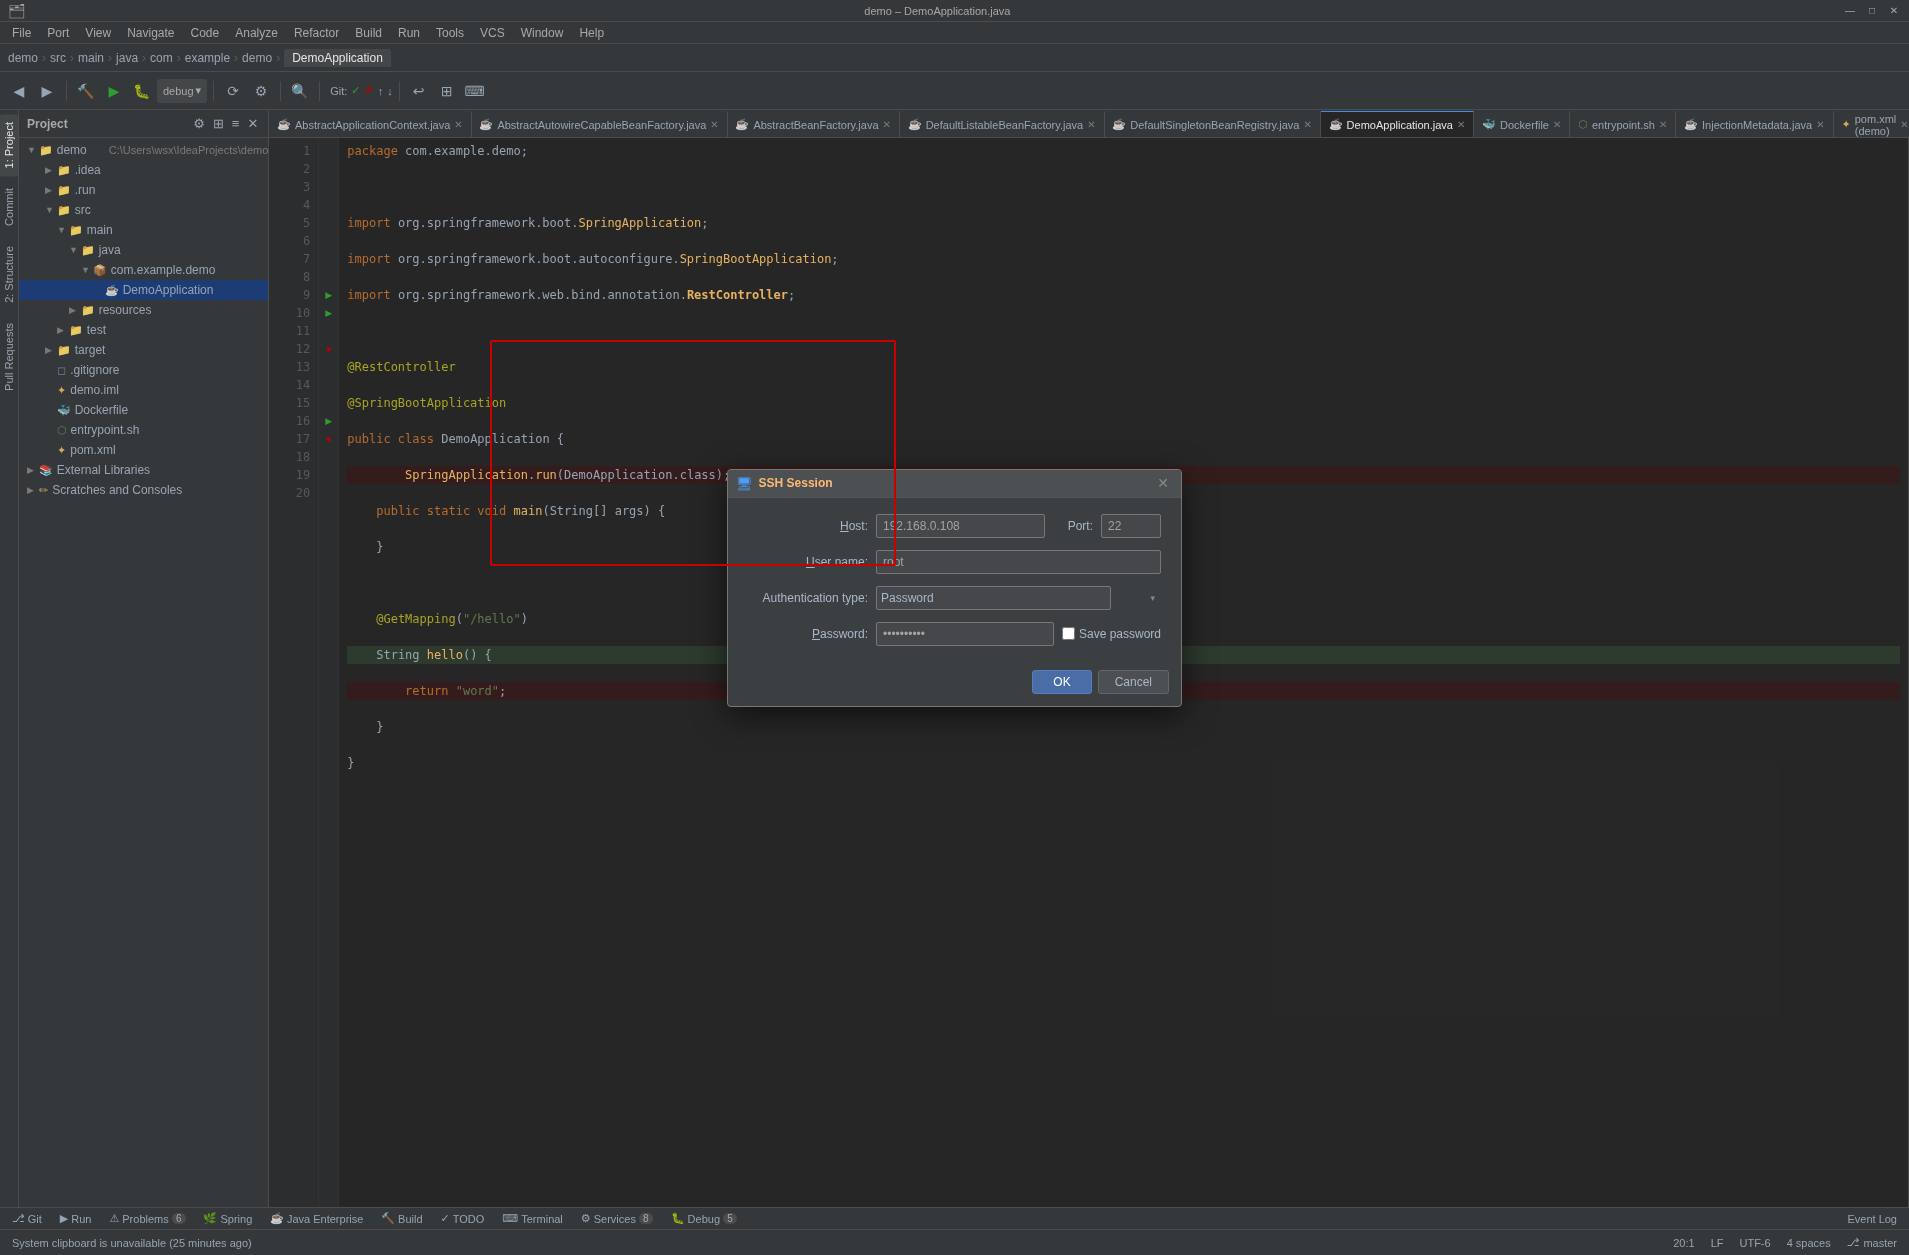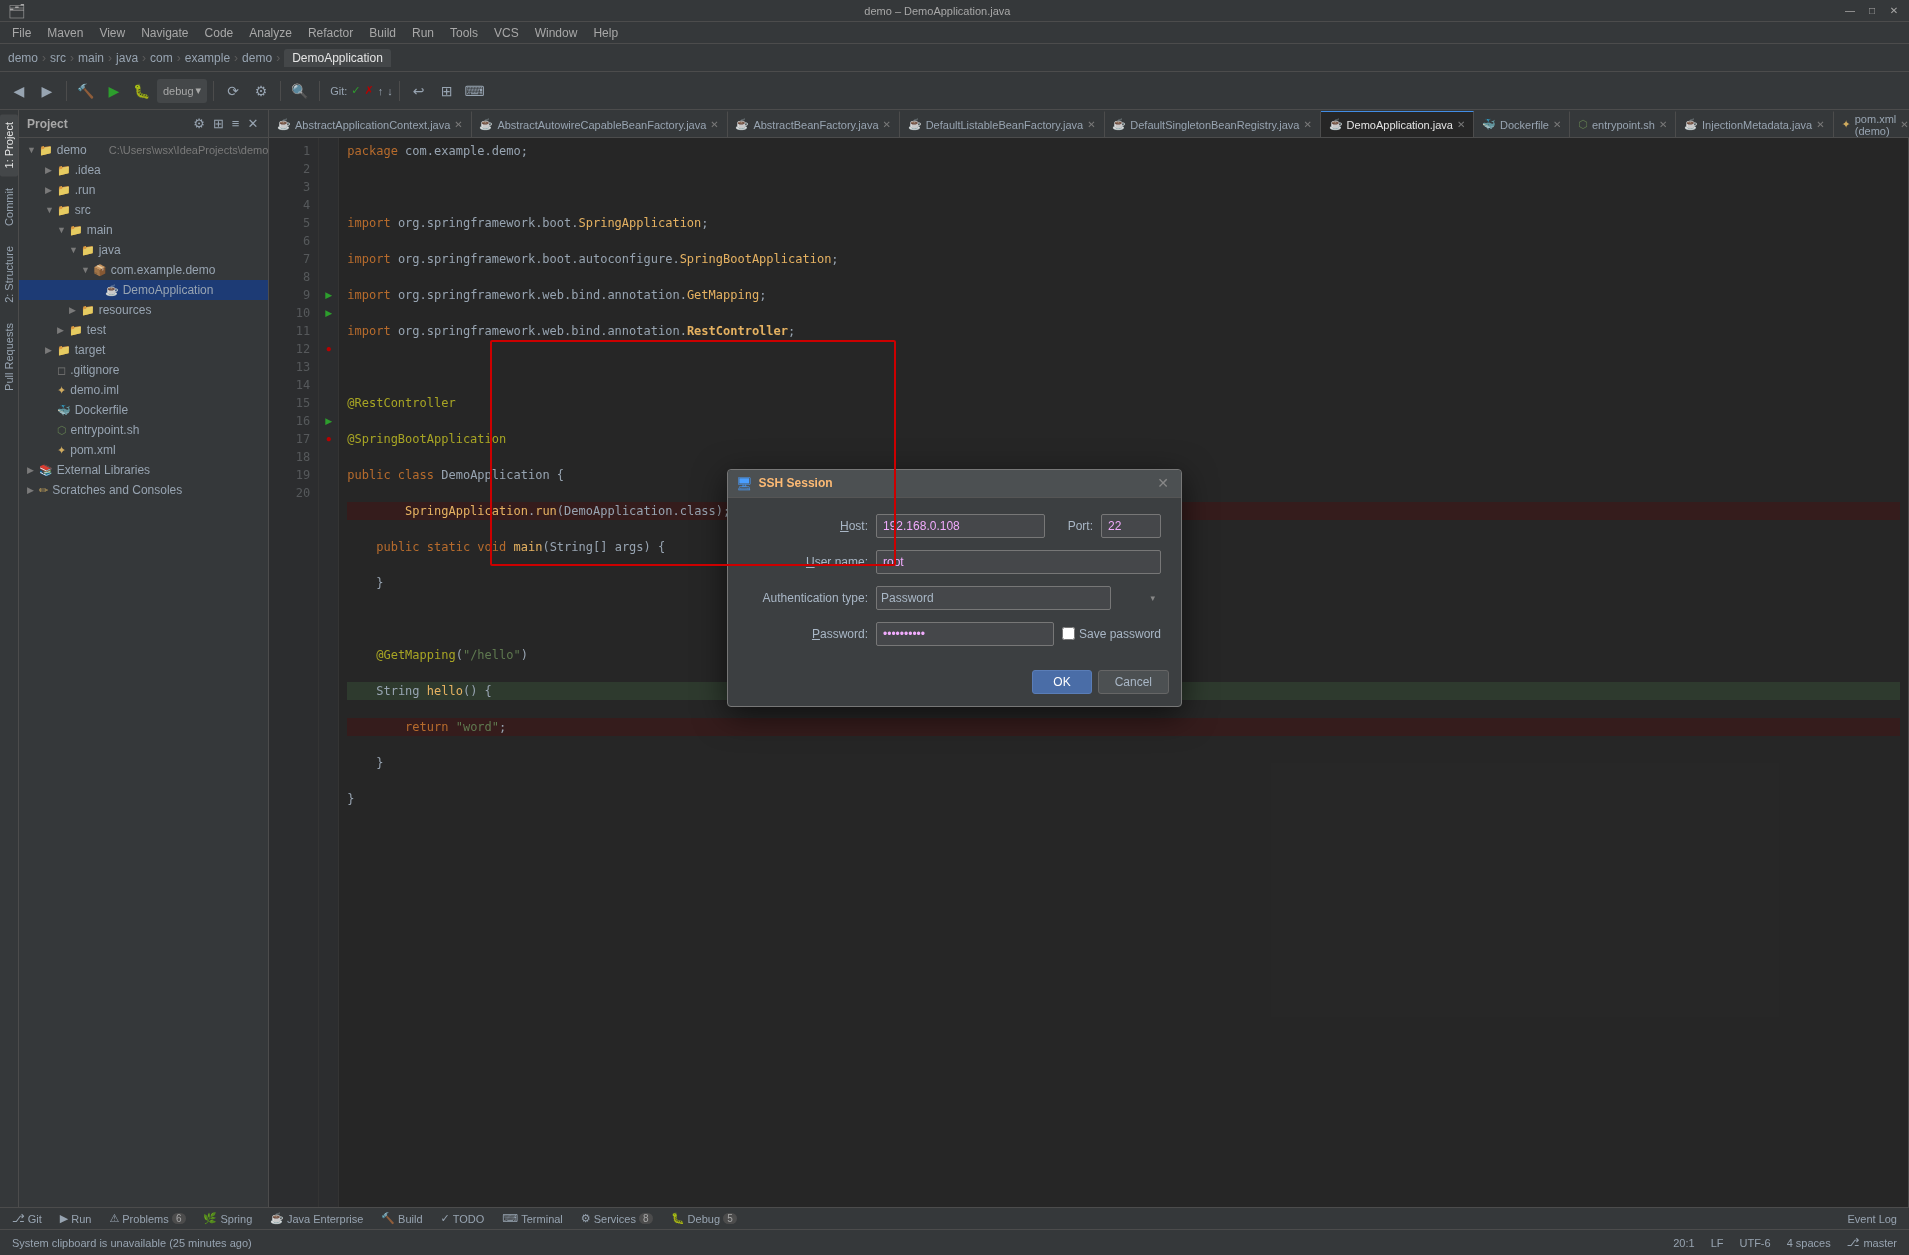--- a/index.html
+++ b/index.html
@@ -324,21 +324,21 @@
       padding: 0 8px; border-radius: 4px 4px 0 0; gap: 6px;
     }
     .dialog-title-icon { color: #4a9eff; font-size: 13px; }
     .dialog-title-text { flex: 1; font-size: 12px; font-weight: bold; color: #fdba74; }
     .dialog-close-btn { cursor: pointer; color: #888; font-size: 14px; padding: 2px 4px; border-radius: 2px; }
     .dialog-body { padding: 16px 20px; display: flex; flex-direction: column; gap: 12px; }
     .dialog-row { display: flex; align-items: center; gap: 8px; }
     .dialog-label { min-width: 120px; text-align: right; color: #a9b7c6; font-size: 12px; }
     .dialog-input {
       flex: 1; height: 24px; background: #45474a; border: 1px solid #777;
-      color: #f0abfc; padding: 2px 6px; font-size: 12px; border-radius: 2px;
+      color: #a3a3a3; padding: 2px 6px; font-size: 12px; border-radius: 2px;
       font-family: inherit; outline: none;
     }
     .dialog-input-host { flex: 1; }
     .dialog-port { width: 60px; }
     .dialog-select {
       flex: 1; height: 24px; background: #45474a; border: 1px solid #777;
       color: #a9b7c6; padding: 2px 4px; font-size: 12px; border-radius: 2px;
       font-family: inherit; outline: none; cursor: pointer;
       appearance: none;
     }
@@ -377,21 +377,21 @@
   <span class="window-title">demo – DemoApplication.java</span>
   <div class="window-controls">
     <span class="wc-btn">—</span>
     <span class="wc-btn">□</span>
     <span class="wc-btn">✕</span>
   </div>
 </div>
 
 <div class="menu-bar">
   <span class="menu-item">File</span>
-  <span class="menu-item">Maven</span>
+  <span class="menu-item">Port</span>
   <span class="menu-item">View</span>
   <span class="menu-item">Navigate</span>
   <span class="menu-item">Code</span>
   <span class="menu-item">Analyze</span>
   <span class="menu-item">Refactor</span>
   <span class="menu-item">Build</span>
   <span class="menu-item">Run</span>
   <span class="menu-item">Tools</span>
   <span class="menu-item">VCS</span>
   <span class="menu-item">Window</span>
@@ -701,21 +701,20 @@
           </div>
         <div class="gutter-line"></div>
         <div class="gutter-line"></div>
         <div class="gutter-line"></div>
       </div>
 
       <div class="code-content"><span class="code-line"><span class="kw">package</span> com.example.demo;</span>
 <span class="code-line"></span>
 <span class="code-line"><span class="kw">import</span> org.springframework.boot.<span style="color:#ffc66d;">SpringApplication</span>;</span>
 <span class="code-line"><span class="kw">import</span> org.springframework.boot.autoconfigure.<span style="color:#ffc66d;">SpringBootApplication</span>;</span>
-<span class="code-line"><span class="kw">import</span> org.springframework.web.bind.annotation.<span style="color:#ffc66d;">GetMapping</span>;</span>
 <span class="code-line"><span class="kw">import</span> org.springframework.web.bind.annotation.<span style="color:#ffc66d;font-weight:bold;">RestController</span>;</span>
 <span class="code-line"></span>
 <span class="code-line"><span class="ann">@RestController</span></span>
 <span class="code-line"><span class="ann">@SpringBootApplication</span></span>
 <span class="code-line"><span class="kw">public class</span> <span style="color:#a9b7c6;">DemoApplication</span> {</span>
 <span class="code-line error-line">        <span style="color:#ffc66d;">SpringApplication</span>.<span class="method-call">run</span>(<span style="color:#a9b7c6;">DemoApplication</span>.class);</span>
 <span class="code-line">    <span class="kw">public static void</span> <span class="method-call">main</span>(<span class="type-name">String</span>[] args) {</span>
 <span class="code-line">    }</span>
 <span class="code-line"></span>
 <span class="code-line">    <span class="ann">@GetMapping</span>(<span class="str">"/hello"</span>)</span>

